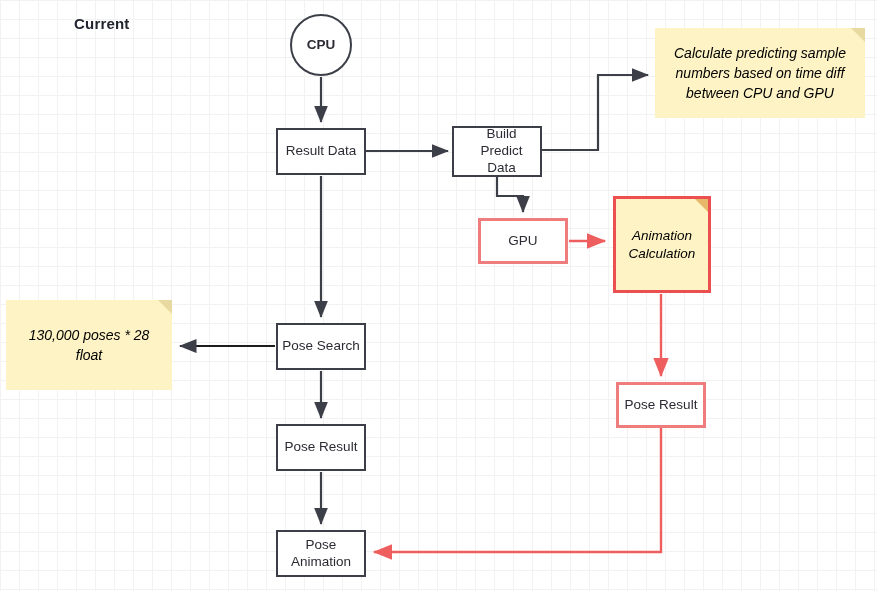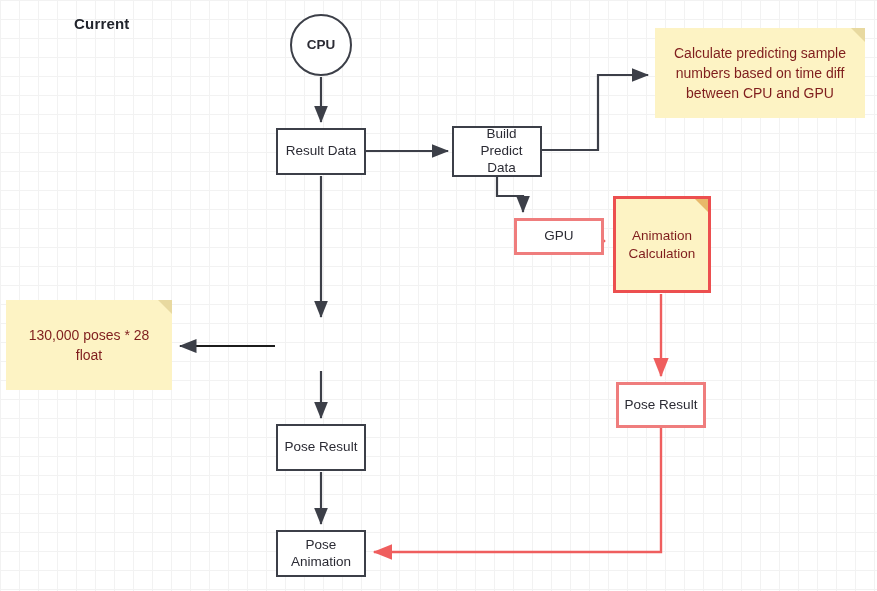--- a/index.html
+++ b/index.html
@@ -55,23 +55,24 @@
     border: 3px solid #ef7d7d;
   }
   .circle {
     background: #ffffff;
     border: 2px solid #3c3f48;
     border-radius: 50%;
     font-weight: bold;
   }
   .note {
     background: #fdf3c4;
-    color: #7f1d1d;
+    color: #000000;
     font-size: 14px;
     line-height: 1.45;
+    font-style: italic;
   }
   .note-red {
     background: #fdf3c4;
     border: 3px solid #ec4f4f;
     font-size: 13.5px;
     line-height: 1.3;
   }
   .fold {
     position: absolute;
     right: 0;
@@ -150,35 +151,38 @@
     <span>Build
 Predict
 Data</span>
   </div>
 
   <div class="node note" style="left:655px; top:28px; width:210px; height:90px; padding:0 10px;">
     <span class="fold fold-plain"></span>
     <span>Calculate predicting sample numbers based on time diff between CPU and GPU</span>
   </div>
 
-  <div class="node box-red" style="left:478px; top:218px; width:90px; height:37px;margin-left:36px;">
+  <div class="node box-red" style="left:478px; top:218px; width:90px; height:46px;">
     <span>GPU</span>
   </div>
 
   <div class="node note note-red" style="left:613px; top:196px; width:98px; height:97px;">
     <span class="fold fold-red"></span>
     <span>Animation
 Calculation</span>
   </div>
 
   <div class="node note" style="left:6px; top:300px; width:166px; height:90px; padding:0 17px;">
     <span class="fold fold-plain"></span>
     <span>130,000 poses * 28 float</span>
   </div>
 
+  <div class="node box-dark" style="left:276px; top:323px; width:90px; height:47px;">
+    <span>Pose Search</span>
+  </div>
 
   <div class="node box-dark" style="left:276px; top:424px; width:90px; height:47px;">
     <span>Pose Result</span>
   </div>
 
   <div class="node box-red" style="left:616px; top:382px; width:90px; height:46px;">
     <span>Pose Result</span>
   </div>
 
   <div class="node box-dark" style="left:276px; top:530px; width:90px; height:47px;">

